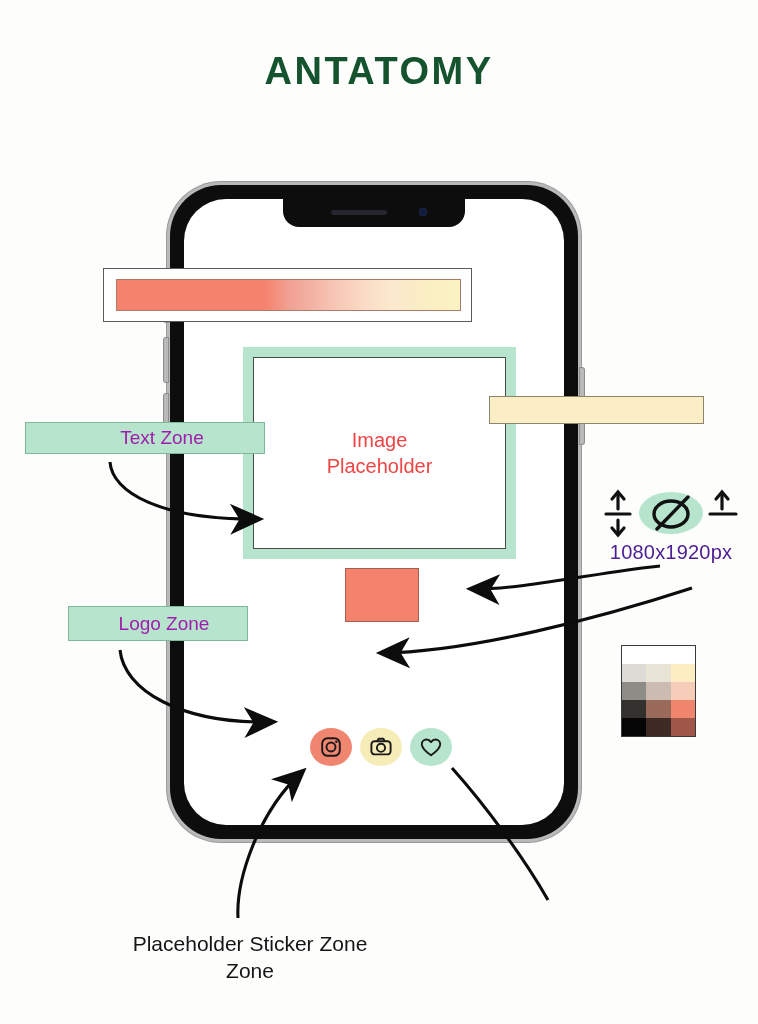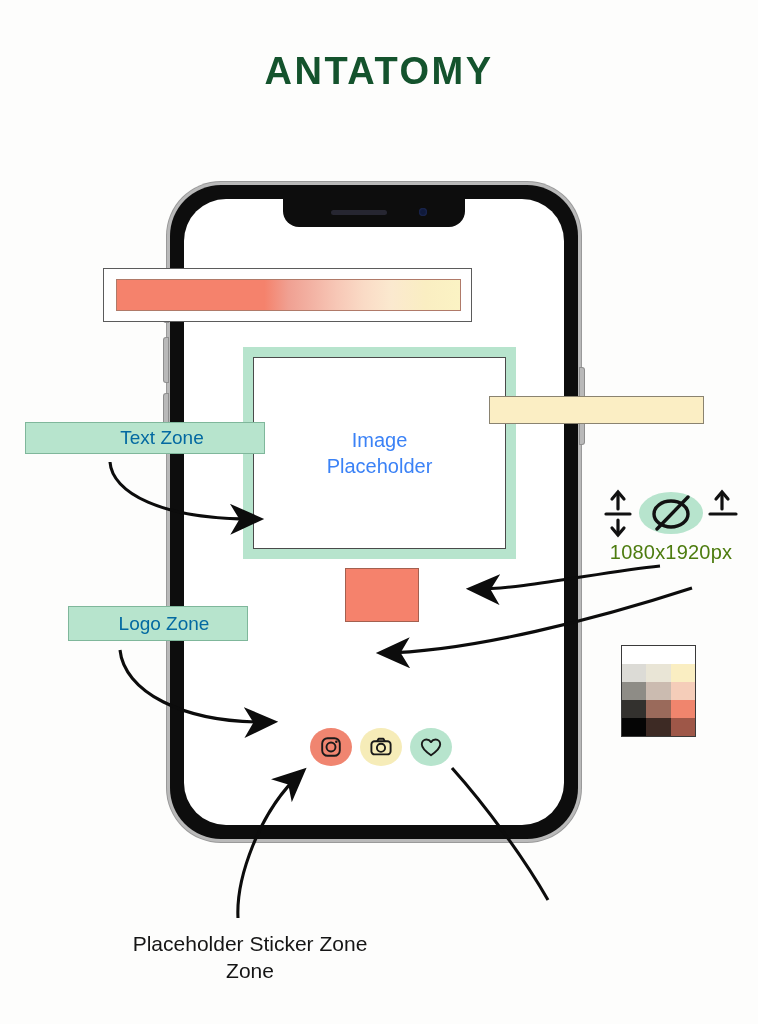--- a/index.html
+++ b/index.html
@@ -153,31 +153,31 @@
     bottom: 10px;
     background: #ffffff;
     border: 1.5px solid #4a4a4a;
     display: flex;
     align-items: center;
     justify-content: center;
   }
   #image-placeholder-label {
     font-size: 20px;
     line-height: 26px;
-    color: #3b82f6;
+    color: #ef4444;
     text-align: center;
     white-space: pre-line;
   }
 
   
   .green-label {
     position: absolute;
     background: #b7e4cd;
     border: 1px solid #7fb79b;
-    color: #0369a1;
+    color: #a21caf;
     font-size: 19px;
     display: flex;
     align-items: center;
     z-index: 9;
   }
   #label-text-zone {
     left: 25px;
     top: 422px;
     width: 240px;
     height: 32px;
@@ -229,21 +229,21 @@
   }
   #dimension-icon {
     position: relative;
     width: 150px;
     height: 52px;
   }
   #dimension-text {
     margin-top: 2px;
     text-align: center;
     font-size: 20px;
-    color: #4d7c0f;
+    color: #4c1d95;
     letter-spacing: 0.2px;
   }
 
   
   #color-palette {
     position: absolute;
     left: 621px;
     top: 645px;
     width: 73px;
     height: 90px;

